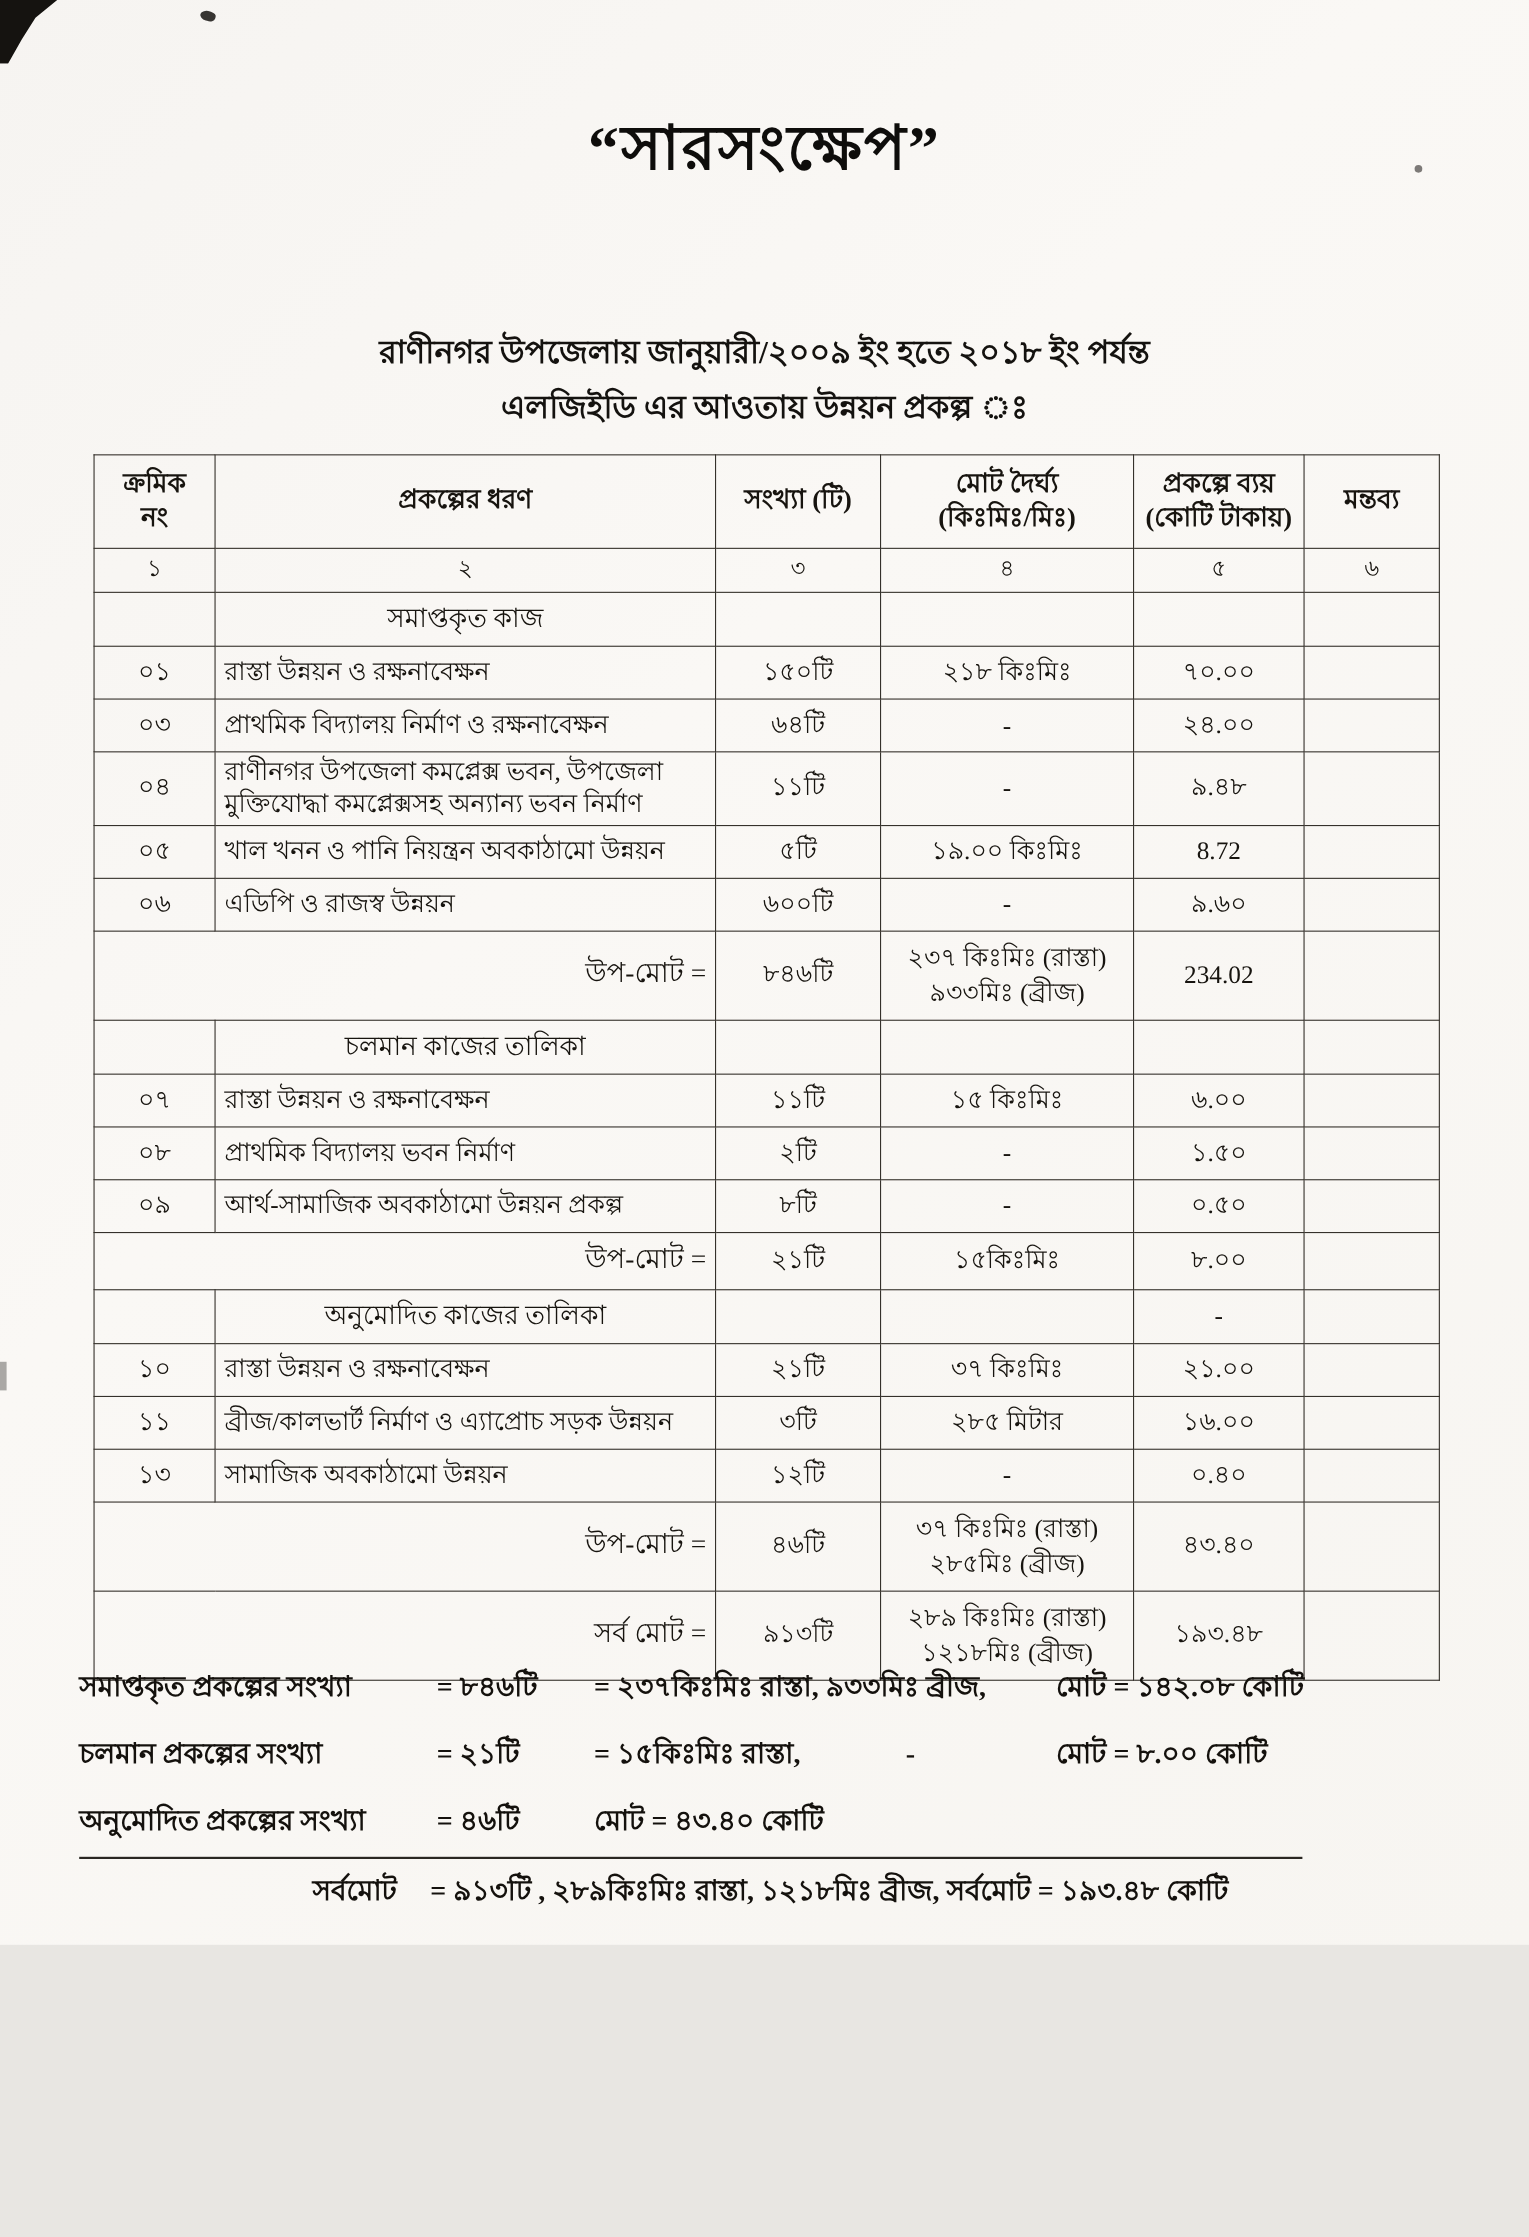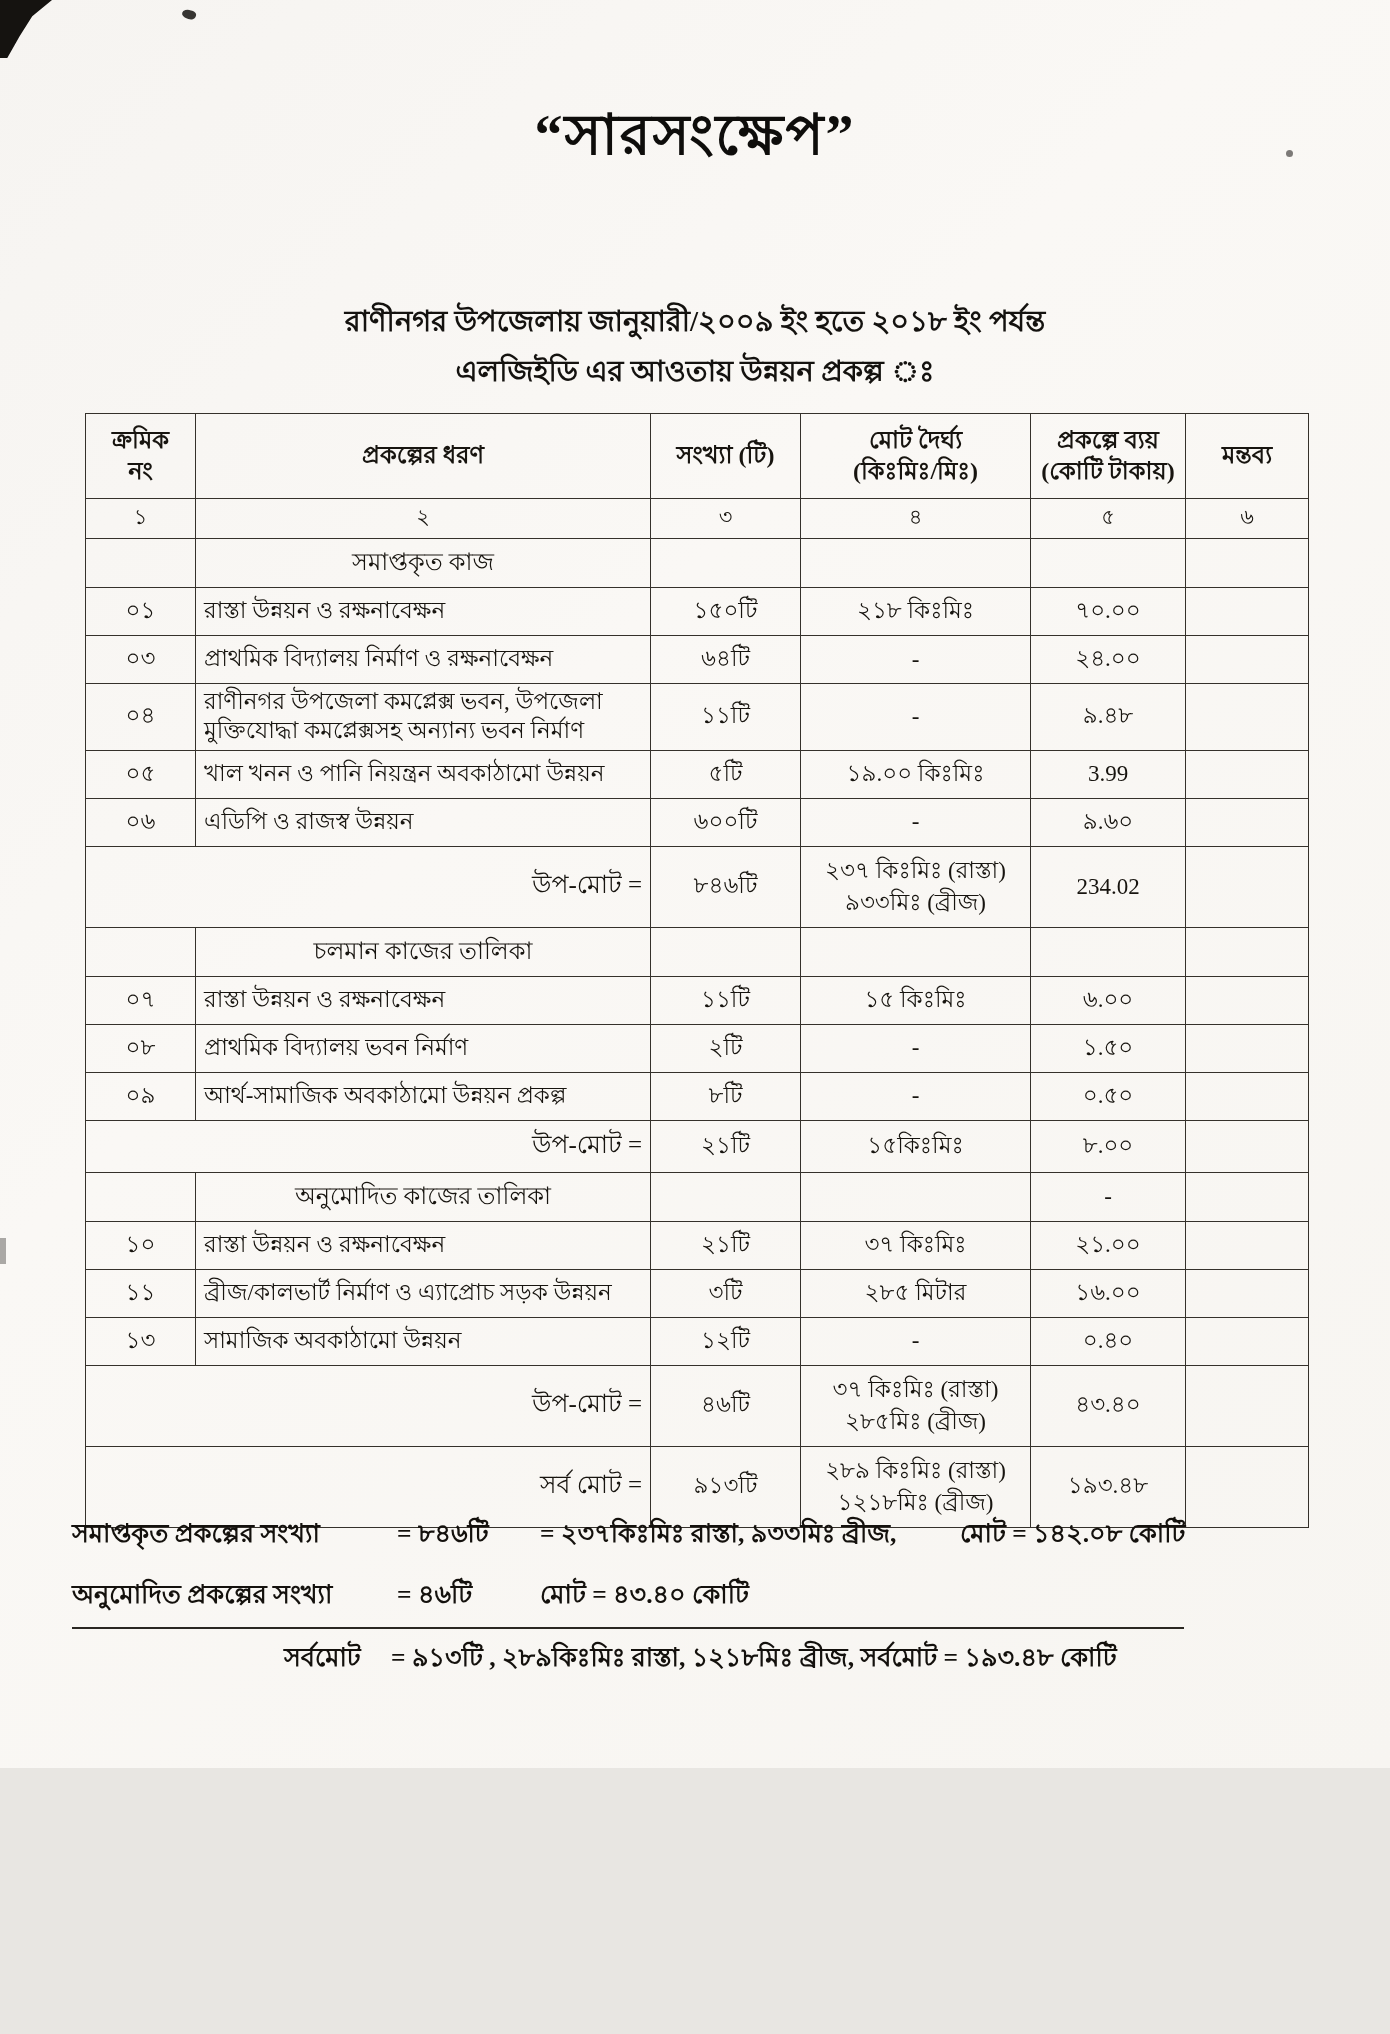--- a/index.html
+++ b/index.html
@@ -155,21 +155,21 @@
       <td class="ctr">১১টি</td>
       <td class="ctr">-</td>
       <td class="ctr">৯.৪৮</td>
       <td></td>
     </tr>
     <tr class="data">
       <td class="num">০৫</td>
       <td class="desc">খাল খনন ও পানি নিয়ন্ত্রন অবকাঠামো উন্নয়ন</td>
       <td class="ctr">৫টি</td>
       <td class="ctr">১৯.০০ কিঃমিঃ</td>
-      <td class="ctr">3.99</td>
+      <td class="ctr">8.72</td>
       <td></td>
     </tr>
     <tr class="data">
       <td class="num">০৬</td>
       <td class="desc">এডিপি ও রাজস্ব উন্নয়ন</td>
       <td class="ctr">৬০০টি</td>
       <td class="ctr">-</td>
       <td class="ctr">৯.৬০</td>
       <td></td>
     </tr>
@@ -278,20 +278,26 @@
     </tr>
   </tbody>
     </table>
 
   <div class="summary">
     <div class="summary-row">
       <span>সমাপ্তকৃত প্রকল্পের সংখ্যা</span>
       <span>= ৮৪৬টি</span>
       <span>= ২৩৭কিঃমিঃ রাস্তা, ৯৩৩মিঃ ব্রীজ,</span>
       <span>মোট = ১৪২.০৮ কোটি</span>
+    </div>
+    <div class="summary-row">
+      <span>চলমান প্রকল্পের সংখ্যা</span>
+      <span>= ২১টি</span>
+      <span>= ১৫কিঃমিঃ রাস্তা,               -</span>
+      <span>মোট = ৮.০০ কোটি</span>
     </div>
     <div class="summary-row underlined">
       <span>অনুমোদিত প্রকল্পের সংখ্যা</span>
       <span>= ৪৬টি</span>
       <span>মোট = ৪৩.৪০ কোটি</span>
     </div>
     <div class="summary-row grand">
       <span class="g-label">সর্বমোট</span>
       <span>= ৯১৩টি , ২৮৯কিঃমিঃ রাস্তা, ১২১৮মিঃ ব্রীজ, সর্বমোট = ১৯৩.৪৮ কোটি</span>
     </div>

